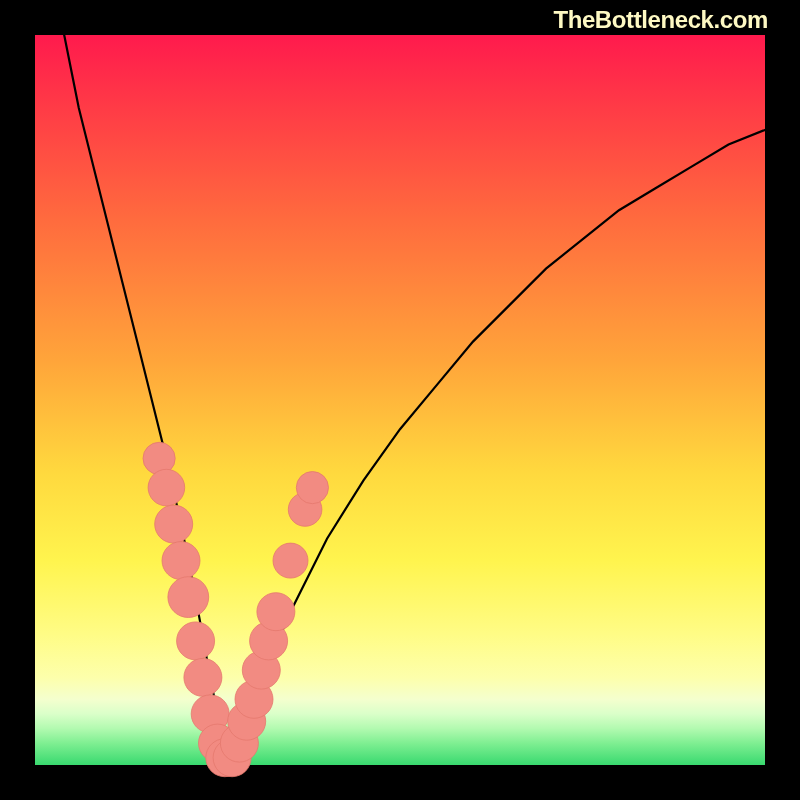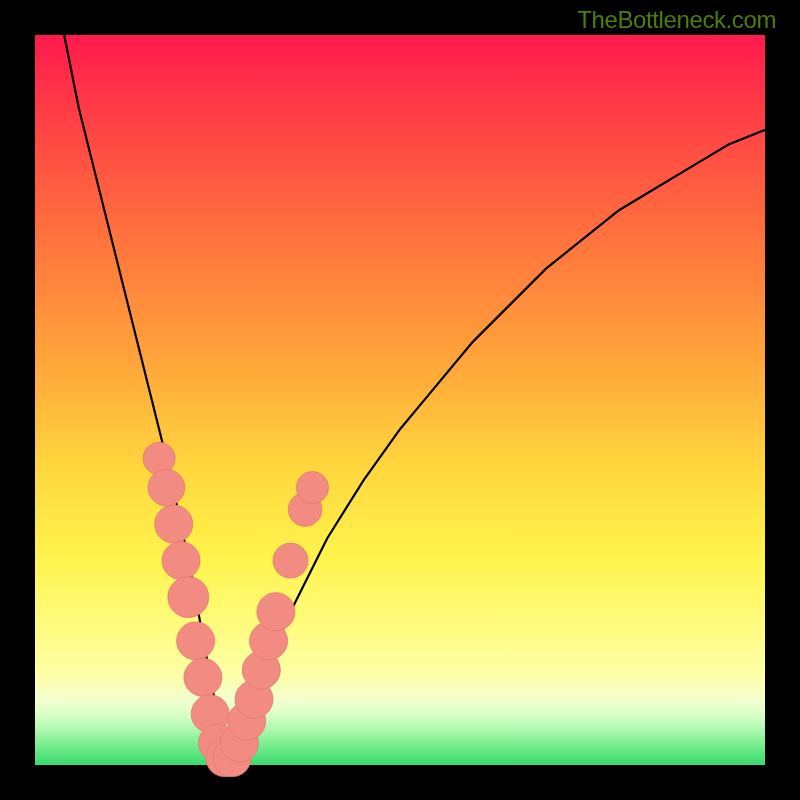--- a/index.html
+++ b/index.html
@@ -30,24 +30,24 @@
       #f4ffce 91%,
       #daffc9 93%,
       #b2fab0 95%,
       #7fef92 97%,
       #39d96f 100%
     );
   }
   .watermark {
     position: absolute;
     top: 6px;
-    right: 24px;
-    color: #4d7c0f;
+    right: 32px;
+    color: #fef9c3;
     font-size: 24px;
-    font-weight: 400;
+    font-weight: 700;
     letter-spacing: -0.4px;
     user-select: none;
   }
   svg.curve {
     position: absolute;
     left: 0;
     top: 0;
     width: 730px;
     height: 730px;
     overflow: visible;

